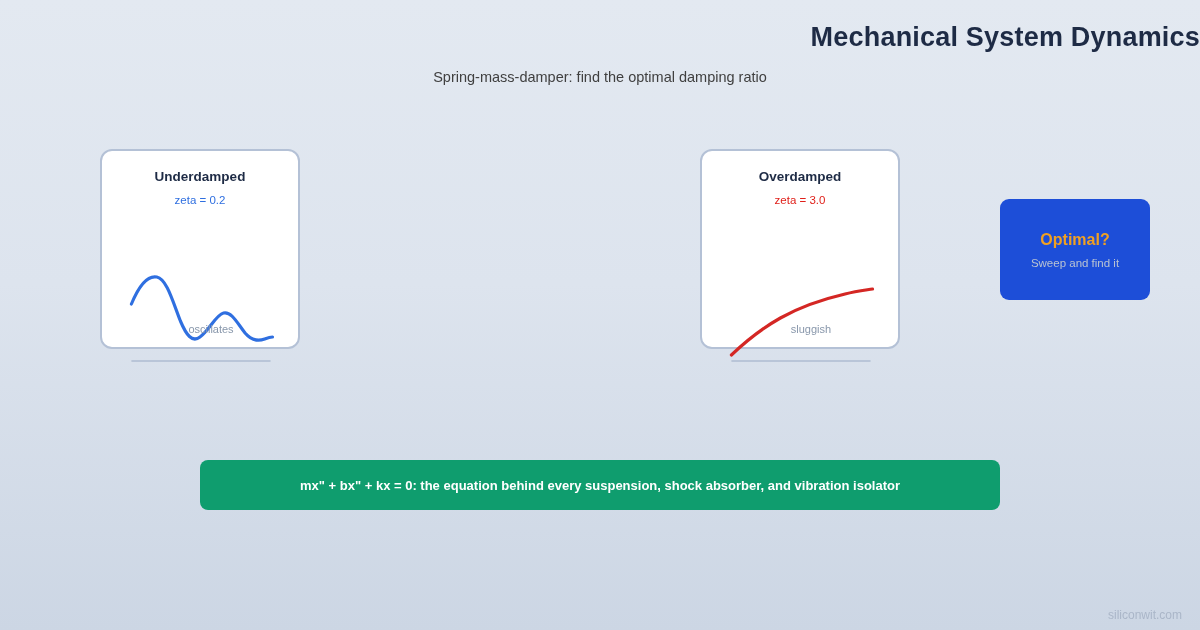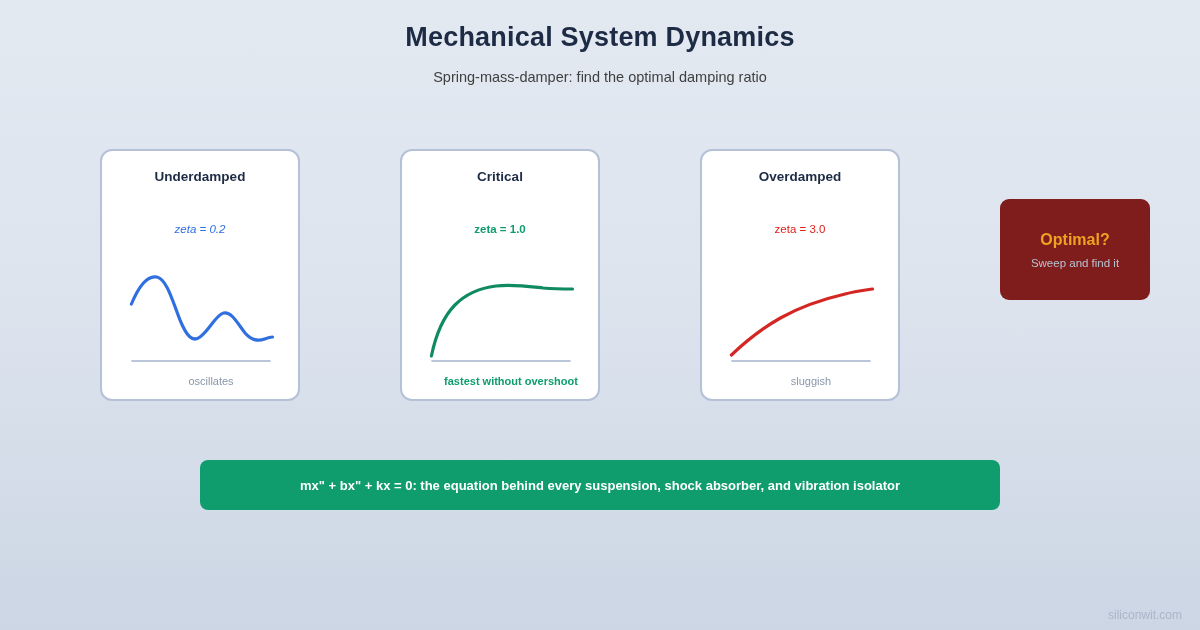--- a/index.html
+++ b/index.html
@@ -6,21 +6,21 @@
   html, body { width: 1200px; height: 630px; }
   body {
     font-family: "Liberation Sans", sans-serif;
     background: linear-gradient(180deg, #e3e9f1 0%, #dde4ee 45%, #ccd6e4 100%);
     position: relative;
     overflow: hidden;
   }
 
   
   .page-title {
-    text-align: center;
+    text-align: right;
     font-size: 27px;
     font-weight: bold;
     color: #1e2b45;
     letter-spacing: .2px;
     padding-top: 22px;
   }
   .page-subtitle {
     text-align: center;
     font-size: 14.5px;
     color: #404040;
@@ -32,29 +32,28 @@
     position: absolute;
     top: 149px;
     left: 100px;
     width: 800px;
     height: 252px;
     display: flex;
     justify-content: space-between;
   }
   .card {
     width: 200px;
-    height: 252px;
+    height: 200px;
     background: #ffffff;
     border: 2px solid #b4c1d6;
     border-radius: 12px;
     display: flex;
     flex-direction: column;
     align-items: center;
     position: relative;
-    gap: 29px;
   }
   .card-title {
     font-size: 13.5px;
     font-weight: bold;
     color: #1e2b45;
     margin-top: 18px;
   }
   .card-zeta {
     font-size: 11.5px;
     margin-top: 10px;
@@ -78,21 +77,21 @@
   }
   .card-caption.highlight { color: #0f9d6e; font-weight: bold; }
 
   
   .optimal-card {
     position: absolute;
     top: 199px;
     left: 1000px;
     width: 150px;
     height: 101px;
-    background: #7f1d1d;
+    background: #1d4ed8;
     border-radius: 9px;
     display: flex;
     flex-direction: column;
     align-items: center;
     justify-content: center;
   }
   .optimal-title {
     font-size: 16px;
     font-weight: bold;
     color: #f0a022;
@@ -136,44 +135,32 @@
 </head>
 <body>
 
 <h1 class="page-title">Mechanical System Dynamics</h1>
 <div class="page-subtitle">Spring-mass-damper: find the optimal damping ratio</div>
 
 <div class="cards-row">
 
   <div class="card">
     <div class="card-title">Underdamped</div>
-    <div class="card-zeta" style="color:#2f6fe0;font-style:italic;">zeta = 0.2</div>
+    <div class="card-zeta" style="color:#2f6fe0;">zeta = 0.2</div>
     <div class="card-plot">
       <svg viewBox="0 0 200 160" preserveAspectRatio="none">
         <path d="M30 95 C38 76, 46 66, 56 68 C66 70, 72 92, 80 112 C86 126, 92 134, 100 128
                  C110 121, 116 106, 124 104 C132 102, 138 114, 146 124 C152 131, 158 133, 166 130
                  C170 128.5, 172 128, 174 128" fill="none" stroke="#2f6fe0" stroke-width="3.2" stroke-linecap="round" stroke-linejoin="round"></path>
         <line x1="30" y1="152" x2="172" y2="152" stroke="#b9c5d8" stroke-width="2"></line>
       </svg>
     </div>
     <div class="card-caption">oscillates</div>
   </div>
 
-  <div class="card">
-    <div class="card-title">Critical</div>
-    <div class="card-zeta" style="color:#0f9d6e;font-weight:bold;">zeta = 1.0</div>
-    <div class="card-plot">
-      <svg viewBox="0 0 200 160" preserveAspectRatio="none">
-        <path d="M30 147 C34 128, 42 108, 54 96 C66 84, 80 79, 96 77
-                 C112 75, 126 77, 144 79 C156 80, 166 80, 174 80" fill="none" stroke="#0f8a62" stroke-width="3.2" stroke-linecap="round" stroke-linejoin="round"></path>
-        <line x1="30" y1="152" x2="172" y2="152" stroke="#b9c5d8" stroke-width="2"></line>
-      </svg>
-    </div>
-    <div class="card-caption highlight">fastest without overshoot</div>
-  </div>
 
   <div class="card">
     <div class="card-title">Overdamped</div>
     <div class="card-zeta" style="color:#e0201a;">zeta = 3.0</div>
     <div class="card-plot">
       <svg viewBox="0 0 200 160" preserveAspectRatio="none">
         <path d="M30 146 C44 133, 60 120, 80 109 C100 98, 124 90, 146 85
                  C158 82, 168 81, 174 80" fill="none" stroke="#d42724" stroke-width="3.2" stroke-linecap="round" stroke-linejoin="round"></path>
         <line x1="30" y1="152" x2="172" y2="152" stroke="#b9c5d8" stroke-width="2"></line>
       </svg>

